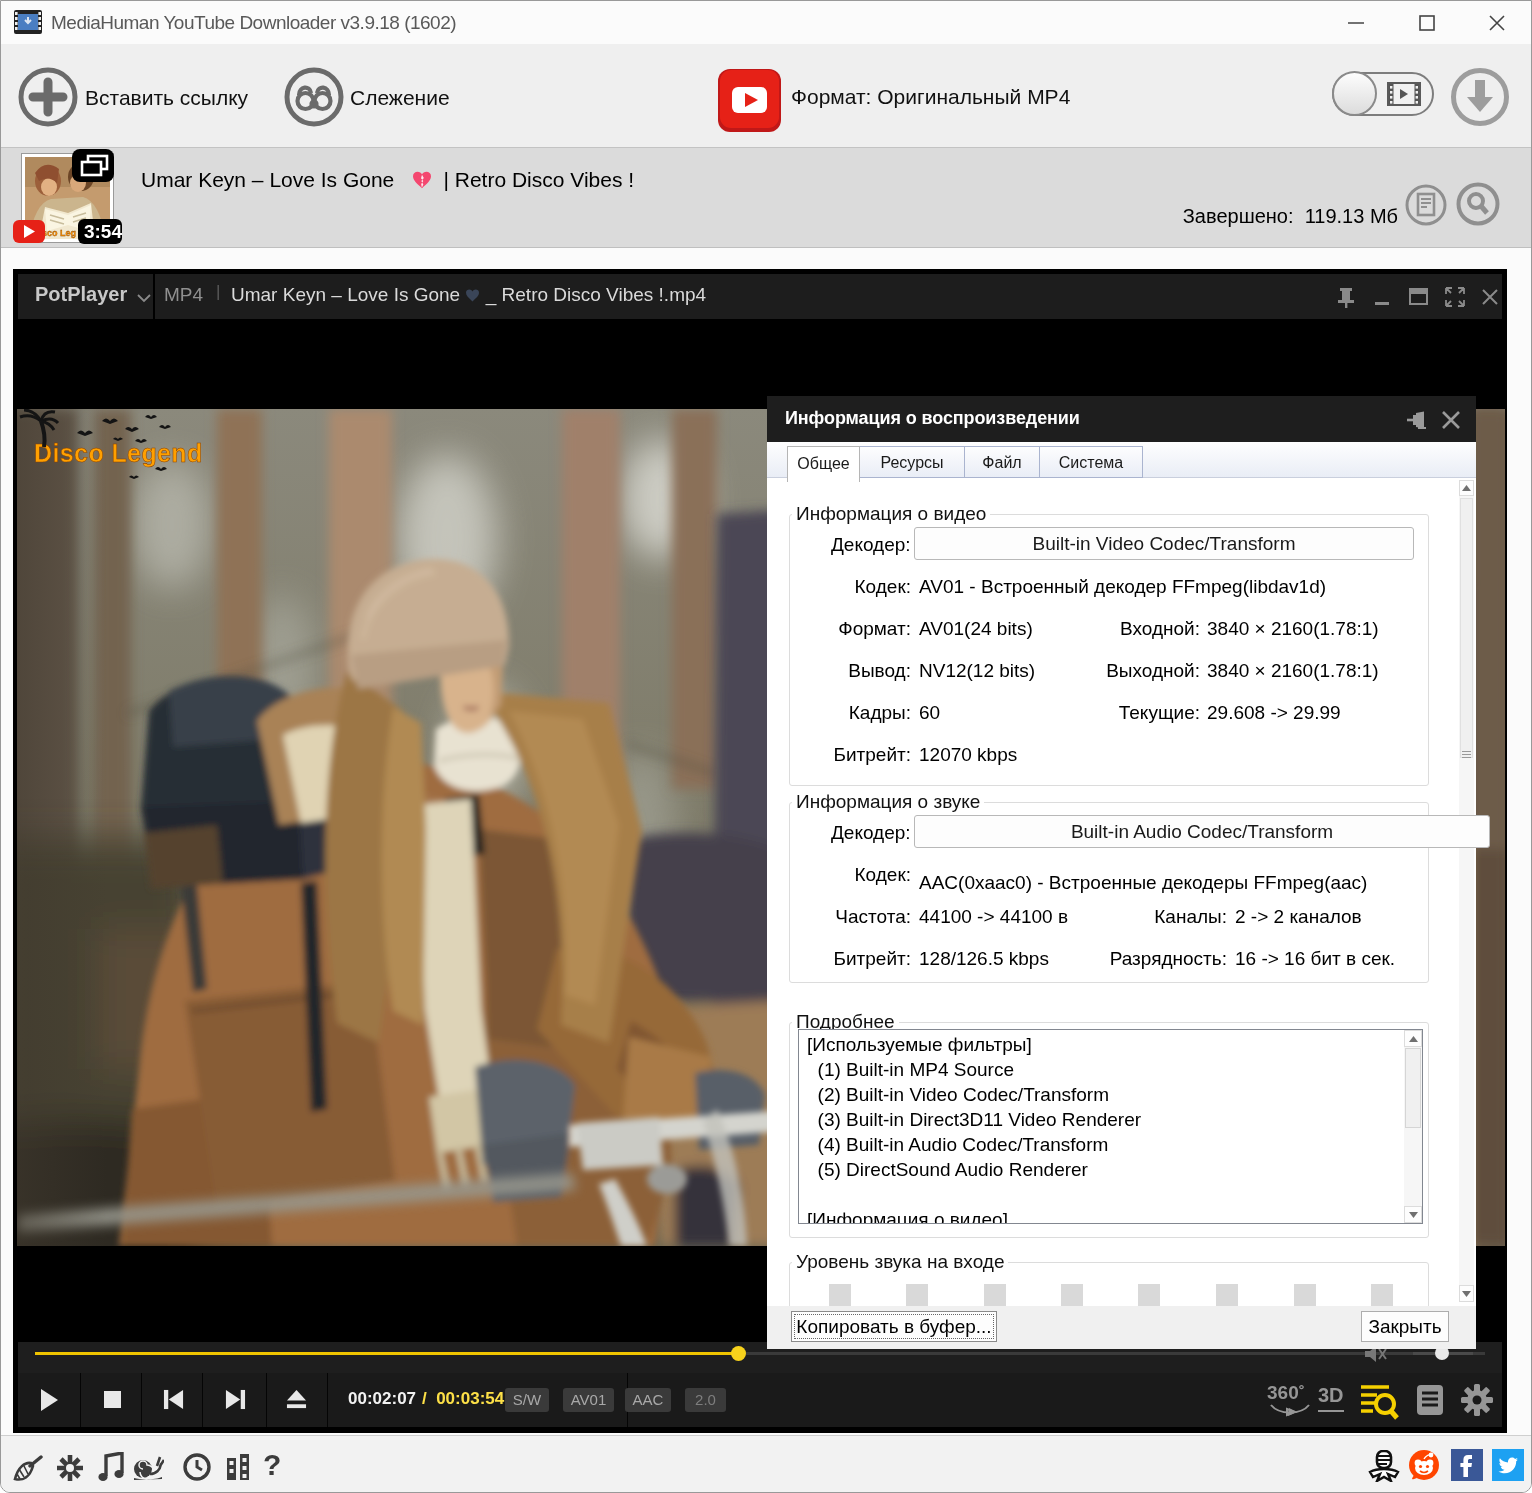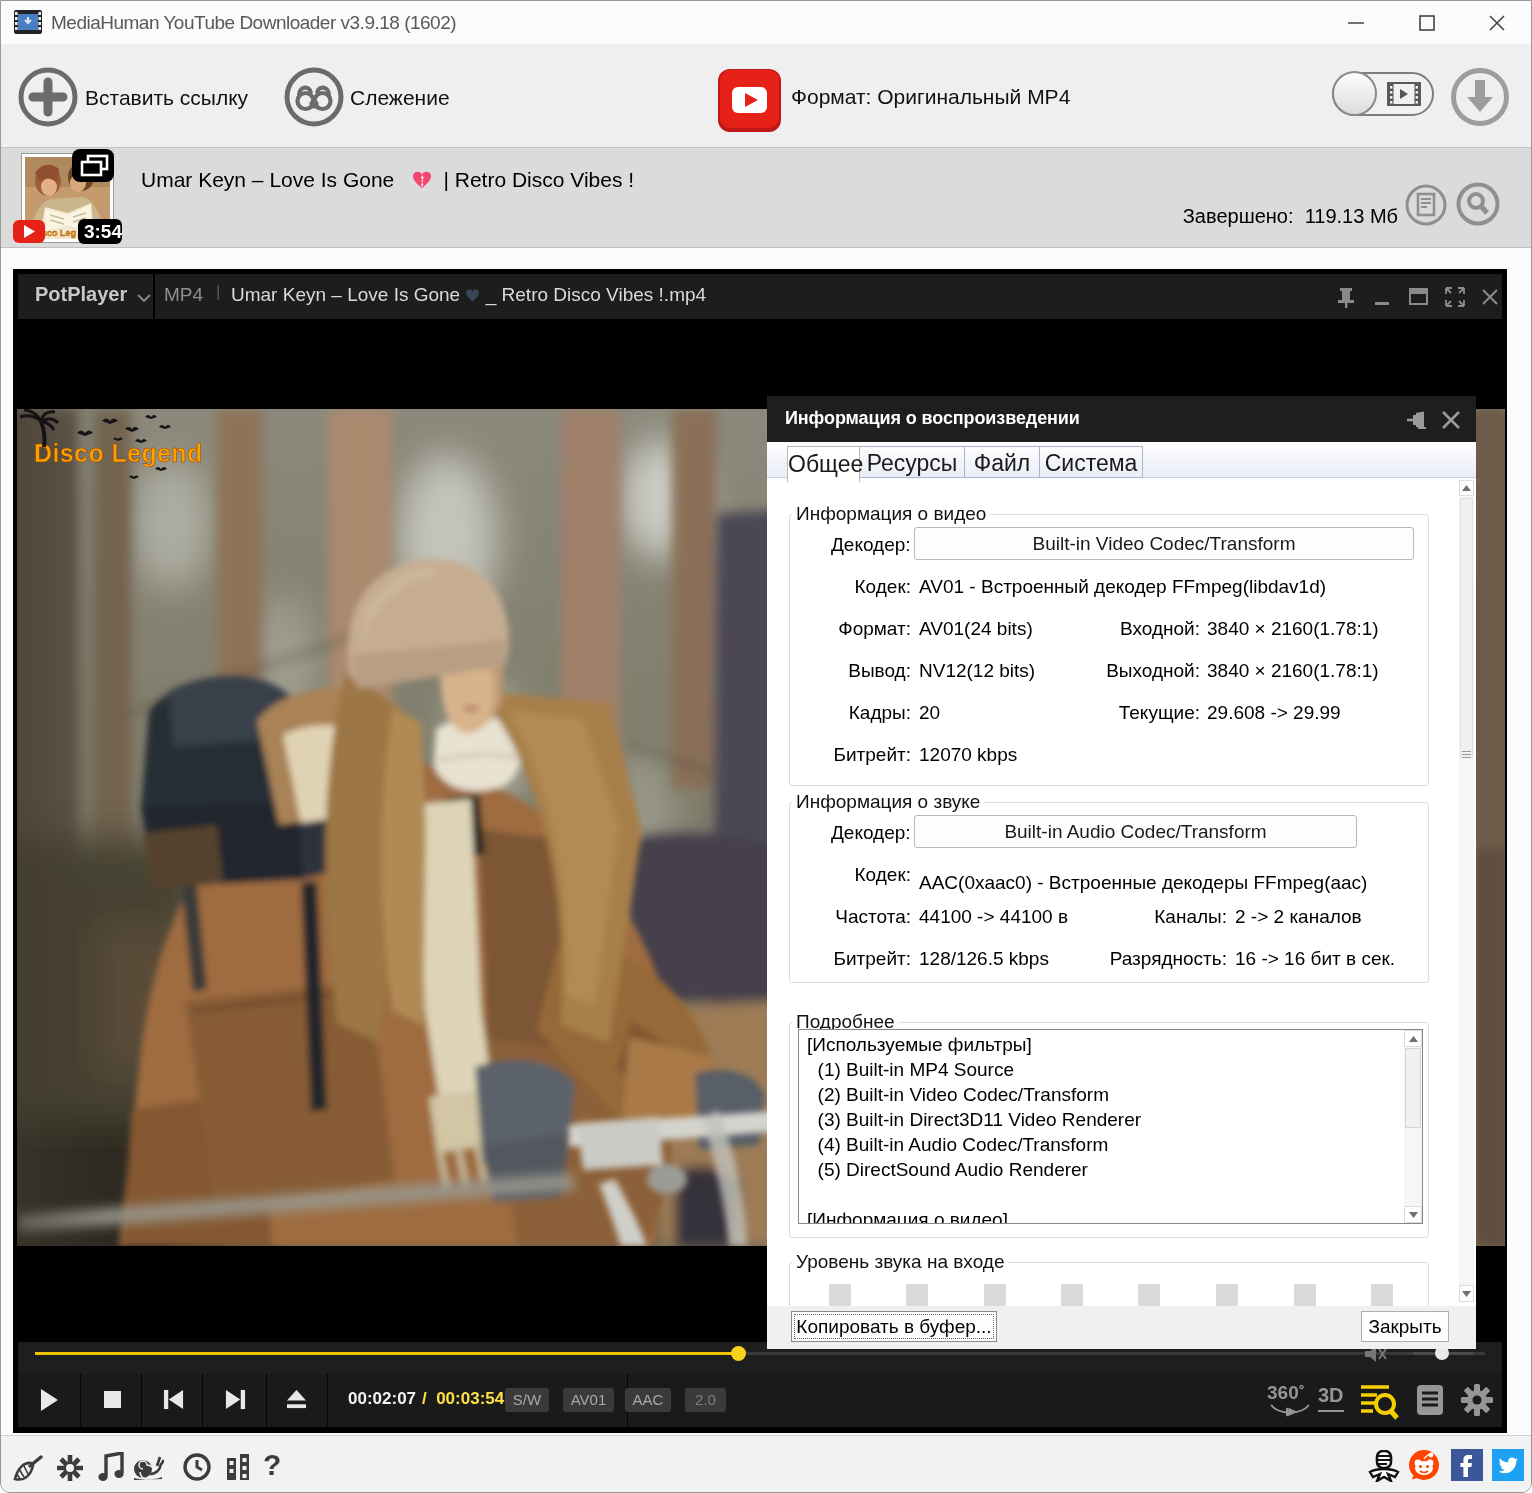--- a/index.html
+++ b/index.html
@@ -36,21 +36,21 @@
   
   #controls { left:5px; top:1104px; width:1484px; height:54px; background:#1a1a1a; }
   .ctrlsep { position:absolute; top:0; width:1px; height:54px; background:#050505; }
   .badge { position:absolute; top:15px; height:24px; border-radius:3px; background:#3a3a3a;
            color:#a8a8a8; font-size:15px; line-height:24px; text-align:center; }
 
   
   #dlg { left:766px; top:395px; width:709px; height:953px; background:#fff; }
   #dlgtitle { left:0; top:0; width:709px; height:46px; background:#1e1e1e; }
   #dlgtabs { left:0; top:46px; width:709px; height:36px; background:#fff; }
-  .tab { position:absolute; top:4px; height:32px; font-size:23px; color:#1a1a1a;
+  .tab { position:absolute; top:4px; height:32px; font-size:16px; color:#1a1a1a;
          text-align:center; background:linear-gradient(#fdfdfe,#e9edf6); border:1px solid #aab4cf; }
   fieldset { position:absolute; border:1px solid #dcdcdc; border-radius:3px; }
   legend { font-size:19px; color:#111; padding:0 4px; margin-left:2px; }
   .dtext { position:absolute; font-size:19px; color:#000; white-space:nowrap; }
   .decbtn { position:absolute; height:33px; border:1px solid #b8b8b8; border-radius:3px;
             background:#fdfdfd; font-size:19px; color:#1a1a1a; text-align:center; }
 
   
   #bottombar { left:0; top:1434px; width:100%; height:59px; background:#f2f2f2; border-top:1px solid #cfcfcf; }
 </style>
@@ -518,31 +518,31 @@
       <div class="dtext" style="left:152px;top:180px;">AV01 - Встроенный декодер FFmpeg(libdav1d)</div>
       <div class="dtext" style="left:50px;top:222px;width:94px;text-align:right">Формат:</div>
       <div class="dtext" style="left:152px;top:222px;">AV01(24 bits)</div>
       <div class="dtext" style="left:305px;top:222px;width:128px;text-align:right">Входной:</div>
       <div class="dtext" style="left:440px;top:222px;">3840 × 2160(1.78:1)</div>
       <div class="dtext" style="left:50px;top:264px;width:94px;text-align:right">Вывод:</div>
       <div class="dtext" style="left:152px;top:264px;">NV12(12 bits)</div>
       <div class="dtext" style="left:285px;top:264px;width:148px;text-align:right">Выходной:</div>
       <div class="dtext" style="left:440px;top:264px;">3840 × 2160(1.78:1)</div>
       <div class="dtext" style="left:50px;top:306px;width:94px;text-align:right">Кадры:</div>
-      <div class="dtext" style="left:152px;top:306px;">20</div>
+      <div class="dtext" style="left:152px;top:306px;">60</div>
       <div class="dtext" style="left:305px;top:306px;width:128px;text-align:right">Текущие:</div>
       <div class="dtext" style="left:440px;top:306px;">29.608 -&gt; 29.99</div>
       <div class="dtext" style="left:40px;top:348px;width:104px;text-align:right">Битрейт:</div>
       <div class="dtext" style="left:152px;top:348px;">12070 kbps</div>
 
       <fieldset style="left:22px;top:395px;width:640px;height:192px;">
         <legend>Информация о звуке</legend>
       </fieldset>
       <div class="dtext" style="left:64px;top:426px;">Декодер:</div>
-      <div class="decbtn" style="left:147px;top:419px;width:443px;line-height:31px;">Built-in Audio Codec/Transform</div>
+      <div class="decbtn" style="left:147px;top:419px;width:576px;line-height:31px;">Built-in Audio Codec/Transform</div>
       <div class="dtext" style="left:64px;top:468px;width:80px;text-align:right">Кодек:</div>
       <div class="dtext" style="left:152px;top:476px;">AAC(0xaac0) - Встроенные декодеры FFmpeg(аас)</div>
       <div class="dtext" style="left:40px;top:510px;width:104px;text-align:right">Частота:</div>
       <div class="dtext" style="left:152px;top:510px;">44100 -&gt; 44100 в</div>
       <div class="dtext" style="left:340px;top:510px;width:120px;text-align:right">Каналы:</div>
       <div class="dtext" style="left:468px;top:510px;">2 -&gt; 2 каналов</div>
       <div class="dtext" style="left:40px;top:552px;width:104px;text-align:right">Битрейт:</div>
       <div class="dtext" style="left:152px;top:552px;">128/126.5 kbps</div>
       <div class="dtext" style="left:295px;top:552px;width:165px;text-align:right">Разрядность:</div>
       <div class="dtext" style="left:468px;top:552px;">16 -&gt; 16 бит в сек.</div>

